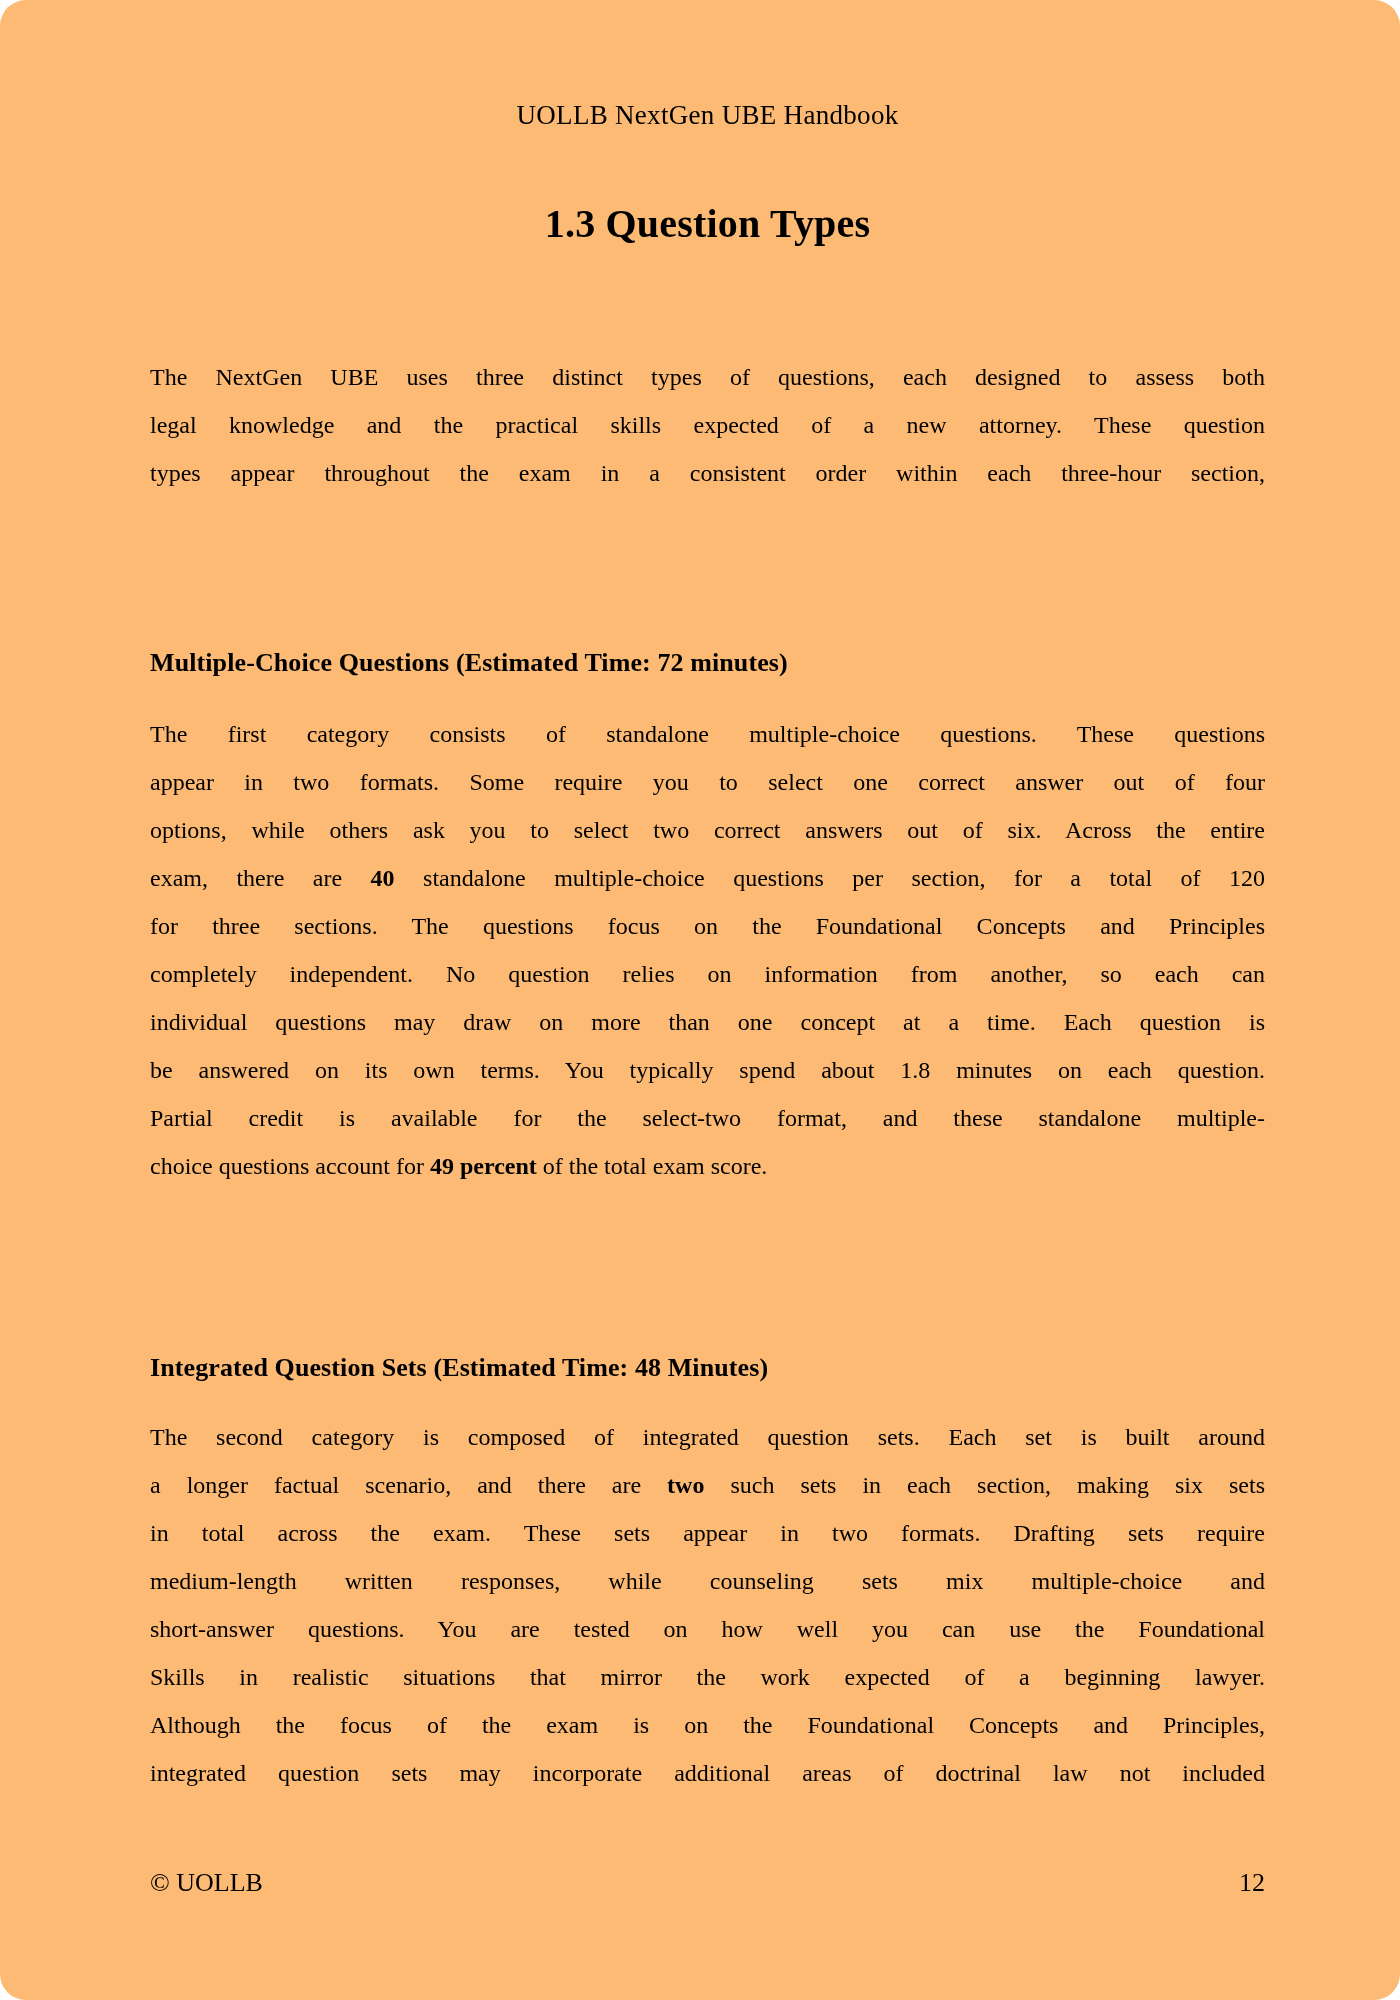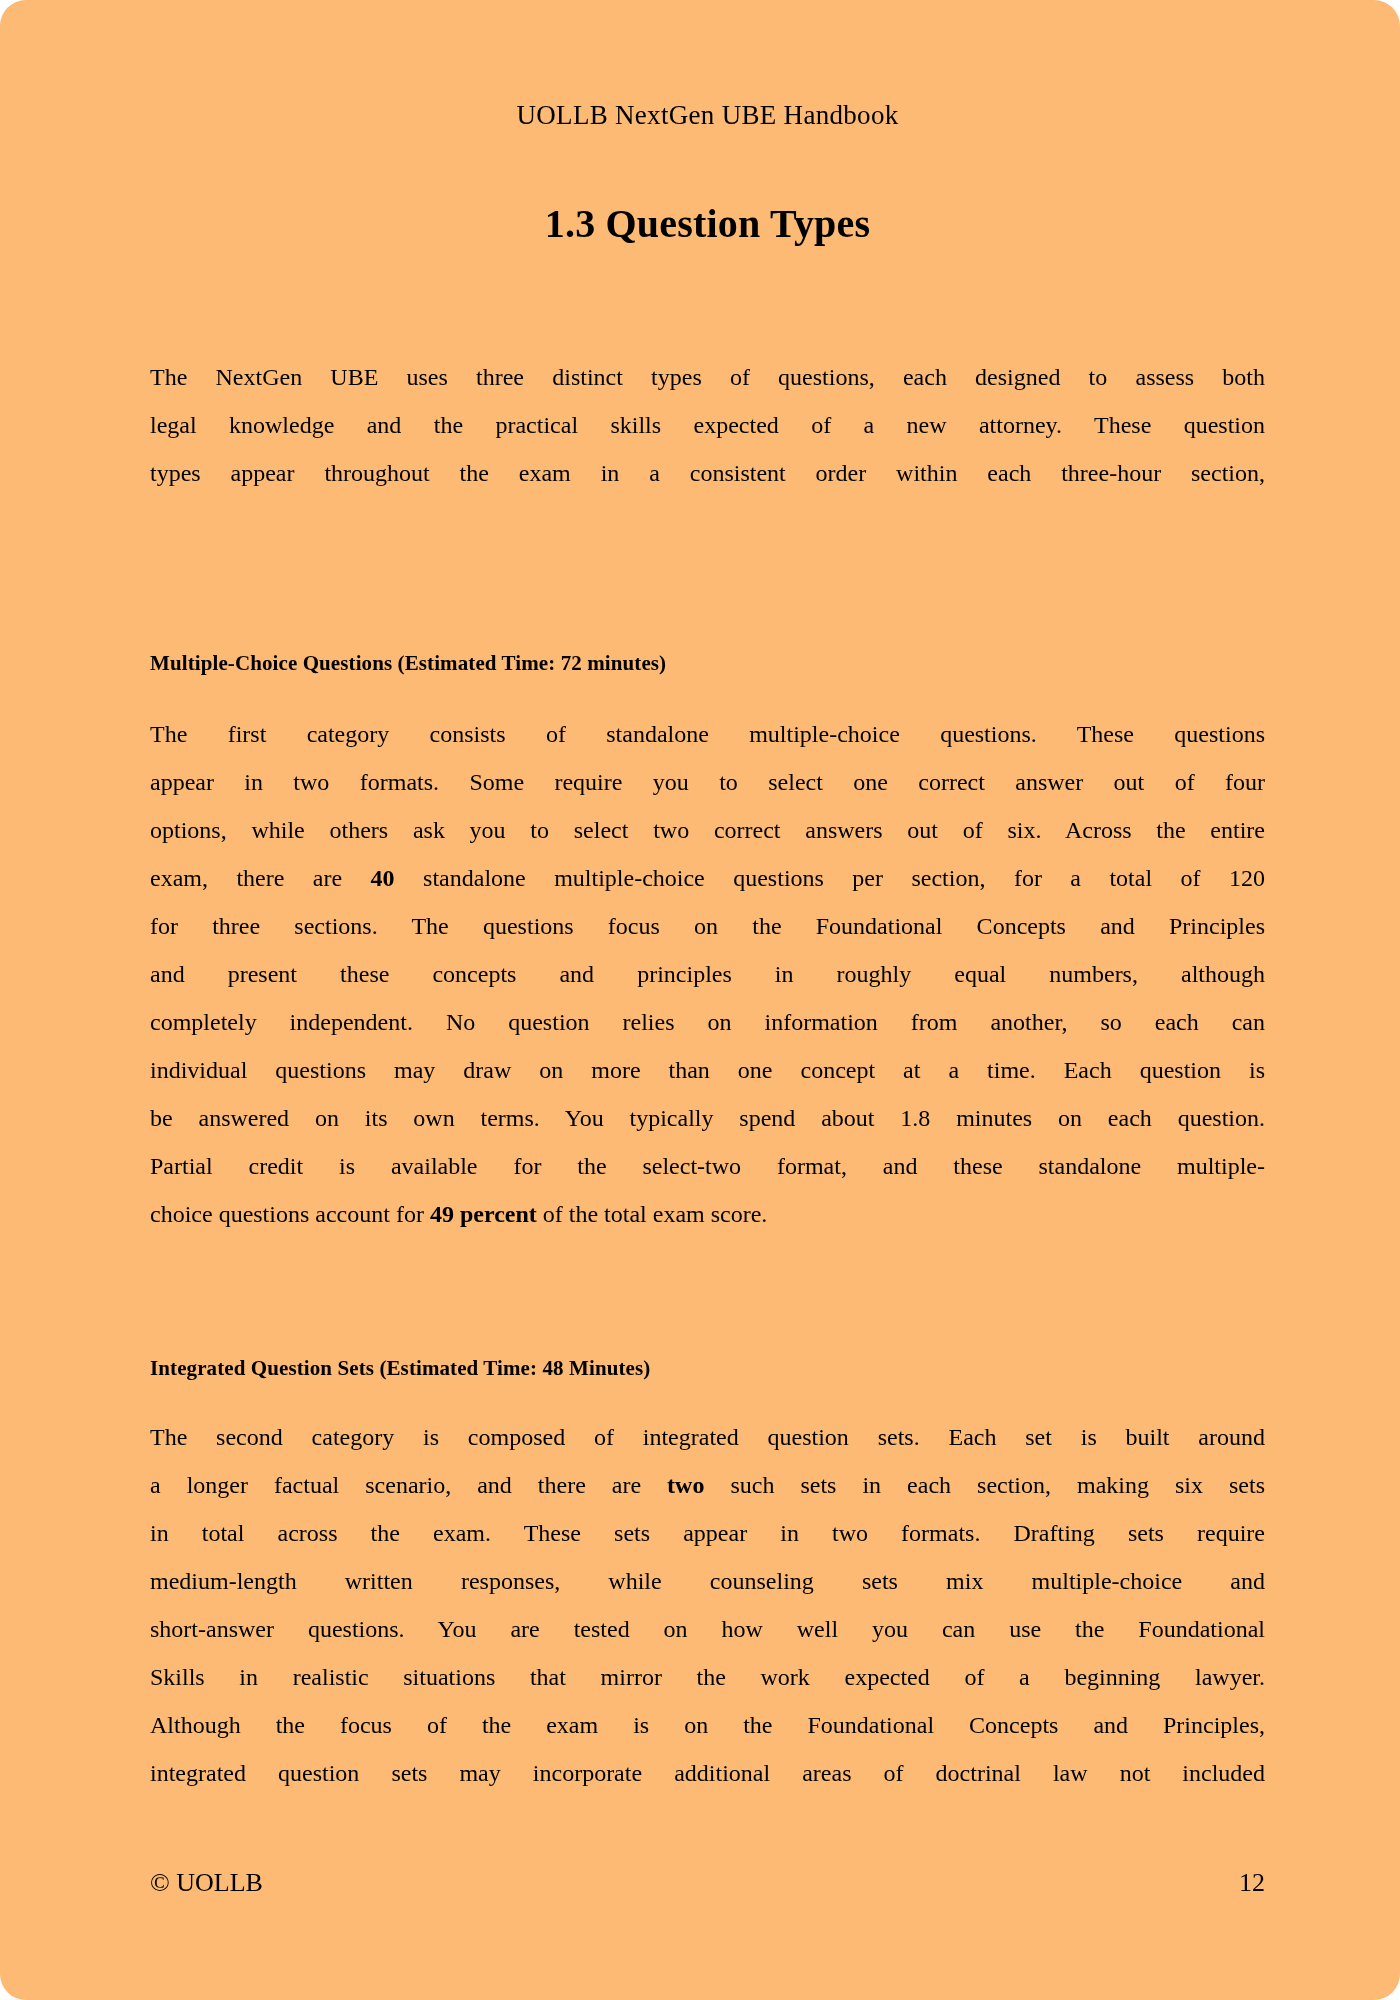--- a/index.html
+++ b/index.html
@@ -53,21 +53,21 @@
     white-space: nowrap;
   }
   .para .line.flush {
     text-align-last: left;
   }
   .bold { font-weight: 700; }
   .section-heading {
     position: absolute;
     left: 150px;
     right: 135px;
-    font-size: 21px;
+    font-size: 26px;
     line-height: 48px;
     font-weight: 700;
     letter-spacing: 0.1px;
   }
   .intro-para      { top: 353px; }
   .heading-mcq     { top: 639px; }
   .para-mcq        { top: 710px; }
   .heading-iqs     { top: 1344px; }
   .para-iqs        { top: 1413px; }
   .page-footer {
@@ -99,21 +99,20 @@
     </div>
 
   <h2 class="section-heading heading-mcq">Multiple-Choice Questions (Estimated Time: 72 minutes)</h2>
 
   <div class="para para-mcq">
       <div class="line"><span>The first category consists of standalone multiple-choice questions. These questions</span></div>
       <div class="line"><span>appear in two formats. Some require you to select one correct answer out of four</span></div>
       <div class="line"><span>options, while others ask you to select two correct answers out of six. Across the entire</span></div>
       <div class="line"><span>exam, there are </span><span class="bold">40</span><span> standalone multiple-choice questions per section, for a total of 120</span></div>
       <div class="line"><span>for three sections. The questions focus on the Foundational Concepts and Principles</span></div>
-      <div class="line"><span>and present these concepts and principles in roughly equal numbers, although</span></div>
       <div class="line"><span>completely independent. No question relies on information from another, so each can</span></div>
       <div class="line"><span>individual questions may draw on more than one concept at a time. Each question is</span></div>
       <div class="line"><span>be answered on its own terms. You typically spend about 1.8 minutes on each question.</span></div>
       <div class="line"><span>Partial credit is available for the select-two format, and these standalone multiple-</span></div>
       <div class="line flush"><span>choice questions account for </span><span class="bold">49 percent</span><span> of the total exam score.</span></div>
     </div>
 
   <h2 class="section-heading heading-iqs">Integrated Question Sets (Estimated Time: 48 Minutes)</h2>
 
   <div class="para para-iqs">

